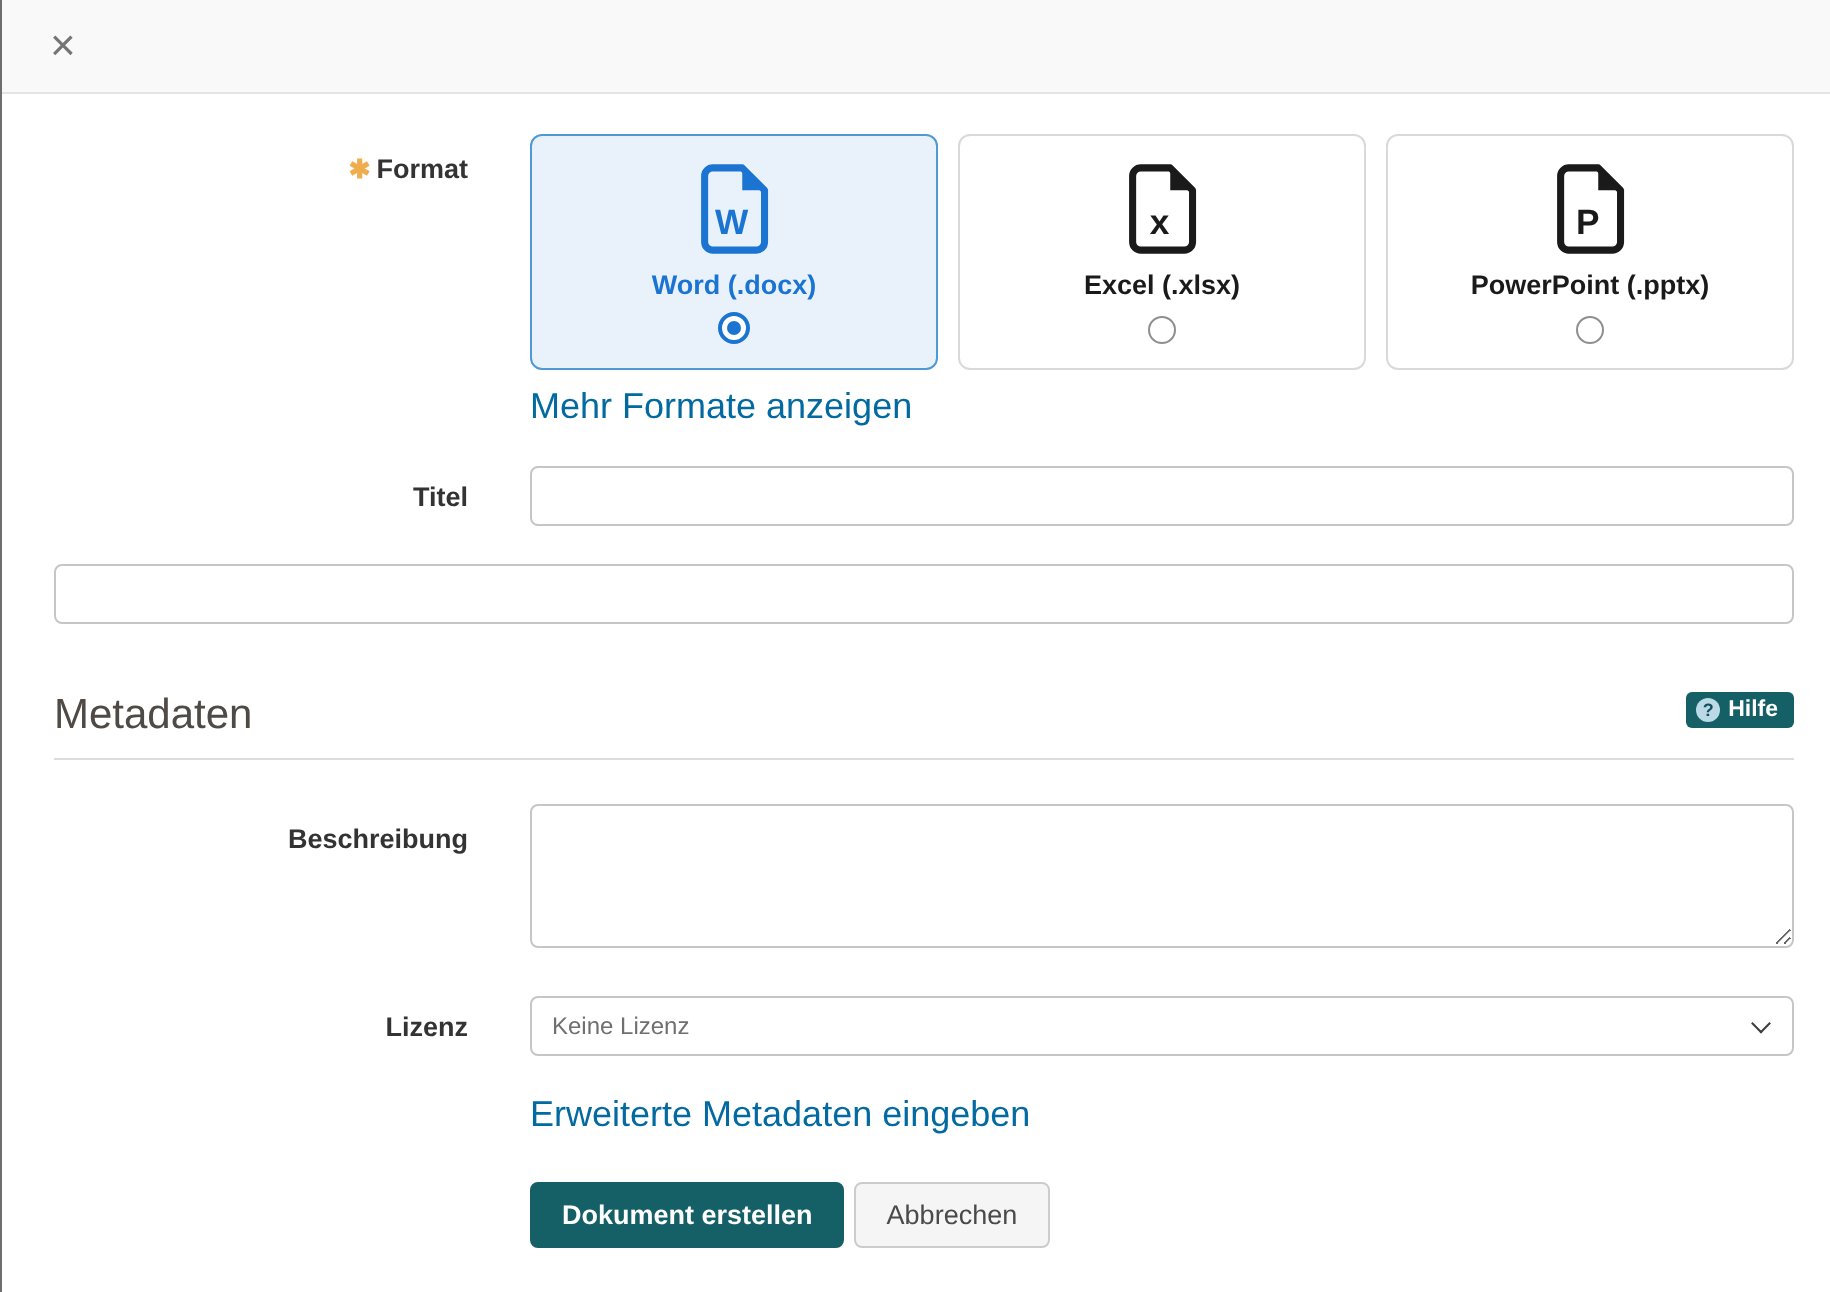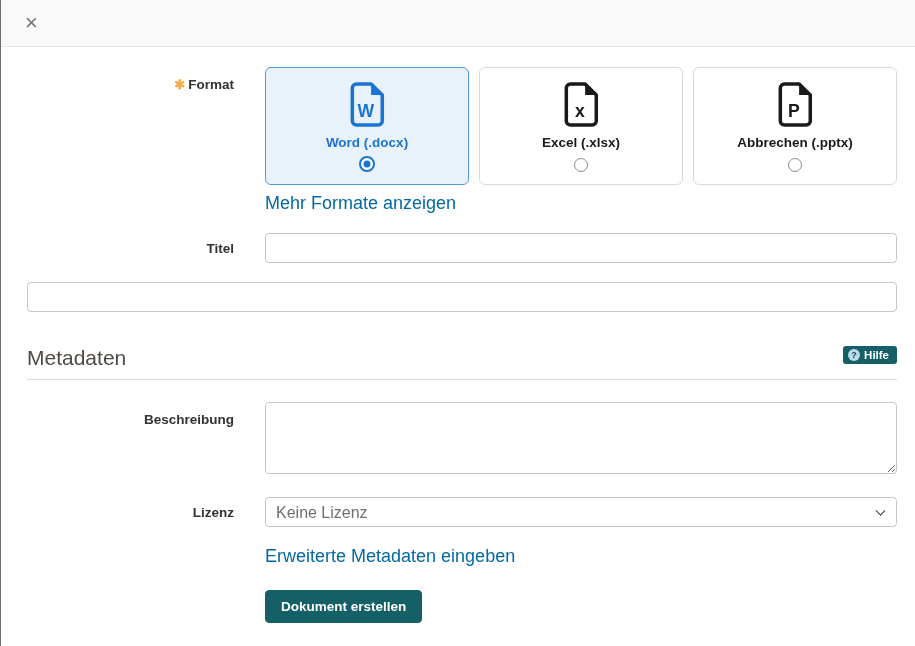--- a/index.html
+++ b/index.html
@@ -47,21 +47,21 @@
   .section-header { margin-top:34px; margin-bottom:22px; display:flex; align-items:flex-start;
     justify-content:space-between; border-bottom:1px solid #dcdcdc; padding-bottom:9px; }
   .section-title { font-size:21px; font-weight:400; color:#4f4a45; }
   .help-badge { display:inline-flex; align-items:center; gap:4px; background:#156066; color:#fff;
     font-size:11.5px; font-weight:700; border:none; border-radius:3px; padding:3px 8px 3px 5px; cursor:pointer; }
   .q-icon { width:12px; height:12px; border-radius:50%; background:#bcd9e6; color:#10505c;
     font-size:9px; font-weight:700; display:inline-flex; align-items:center; justify-content:center; }
 
   .select-wrap { position:relative; }
   .select-input { width:100%; height:30px; border:1px solid #c6c6c6; border-radius:4px; background:#fff;
-    padding:0 30px 0 10px; font-size:16px; font-family:inherit; color:#6f6f6f;
+    padding:0 30px 0 10px; font-size:12px; font-family:inherit; color:#6f6f6f;
     appearance:none; -webkit-appearance:none; cursor:pointer; }
   .chevron { position:absolute; right:13px; top:50%; width:7px; height:7px; pointer-events:none;
     border-right:1.8px solid #3c3c3c; border-bottom:1.8px solid #3c3c3c;
     transform:translateY(-68%) rotate(45deg); }
 
   .adv-link-row { margin-bottom:23px; }
   .btn-row { display:flex; gap:5px; }
   .btn { font-family:inherit; font-size:13.5px; border-radius:4px; cursor:pointer; padding:8px 15px; }
   .btn-primary { background:#156066; color:#fff; font-weight:700; border:1px solid #156066; }
   .btn-secondary { background:#f5f5f5; color:#4a4a4a; border:1px solid #ccc; }
@@ -109,21 +109,21 @@
           </div>
 
           <div class="format-card">
             <span class="file-icon">
               <svg width="38" height="47" viewBox="0 0 32 40" aria-hidden="true">
                 <path d="M7 2.5 H19.5 L29 12 V34 a3.5 3.5 0 0 1 -3.5 3.5 H7 A3.5 3.5 0 0 1 3.5 34 V6 A3.5 3.5 0 0 1 7 2.5 Z" fill="none" stroke="currentColor" stroke-width="3" stroke-linejoin="round"></path>
                 <path d="M19.5 2.5 L29 12 L19.5 12 Z" fill="currentColor"></path>
                 <text x="15" y="30.5" text-anchor="middle" font-size="15" font-weight="700" font-family="inherit" fill="currentColor">P</text>
               </svg>
             </span>
-            <div class="card-label">Abbrechen (.pptx)</div>
+            <div class="card-label">PowerPoint (.pptx)</div>
             <span class="radio"></span>
           </div>
 
         </div>
         <a class="link more-formats">Mehr Formate anzeigen</a>
       </div>
     </div>
 
     <div class="form-row">
       <div class="label-col">Titel</div>
@@ -169,17 +169,18 @@
       <div class="label-col"></div>
       <div class="control-col">
         <a class="link">Erweiterte Metadaten eingeben</a>
       </div>
     </div>
 
     <div class="form-row">
       <div class="label-col"></div>
       <div class="control-col btn-row">
         <button class="btn btn-primary">Dokument erstellen</button>
+        <button class="btn btn-secondary">Abbrechen</button>
       </div>
     </div>
 
   </div>
 </div>
 
 </body></html>

